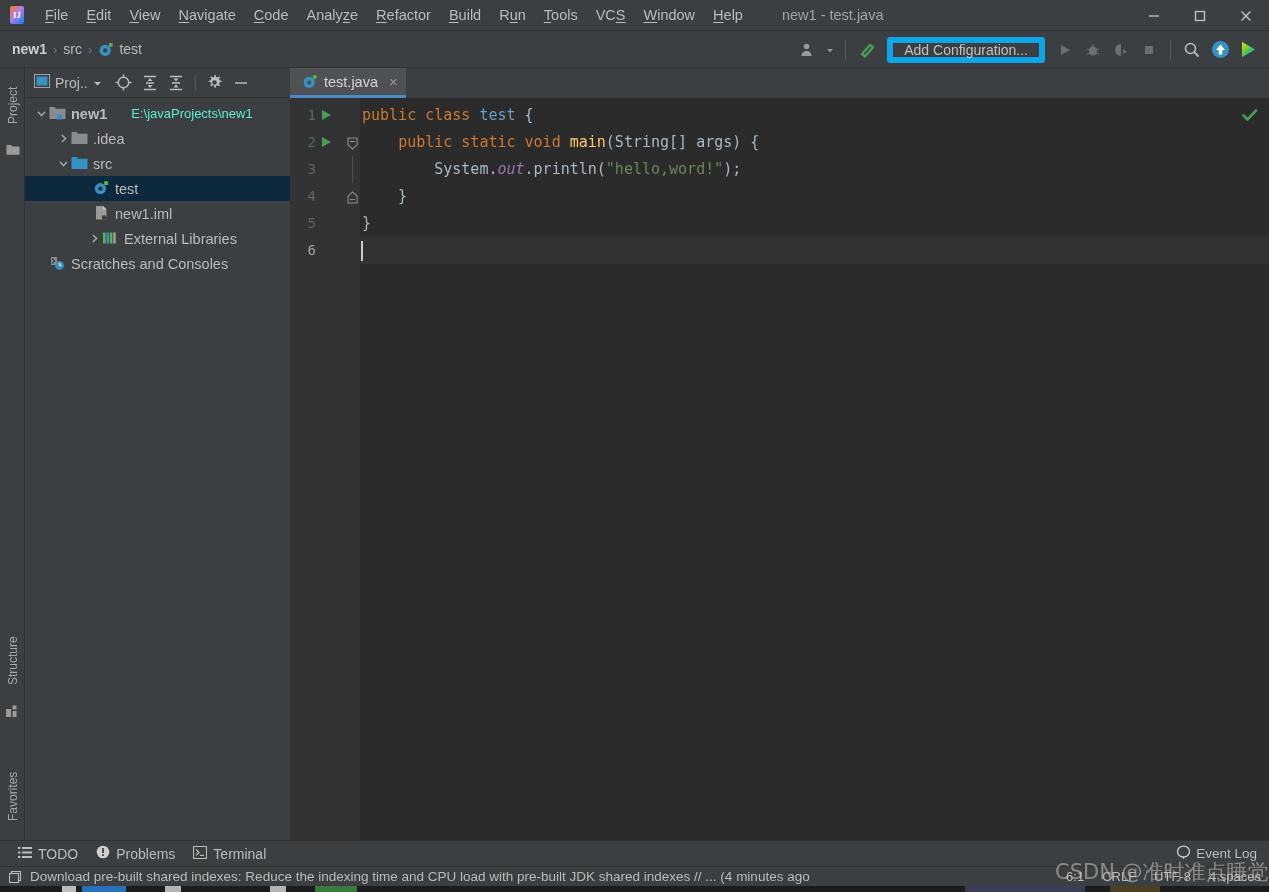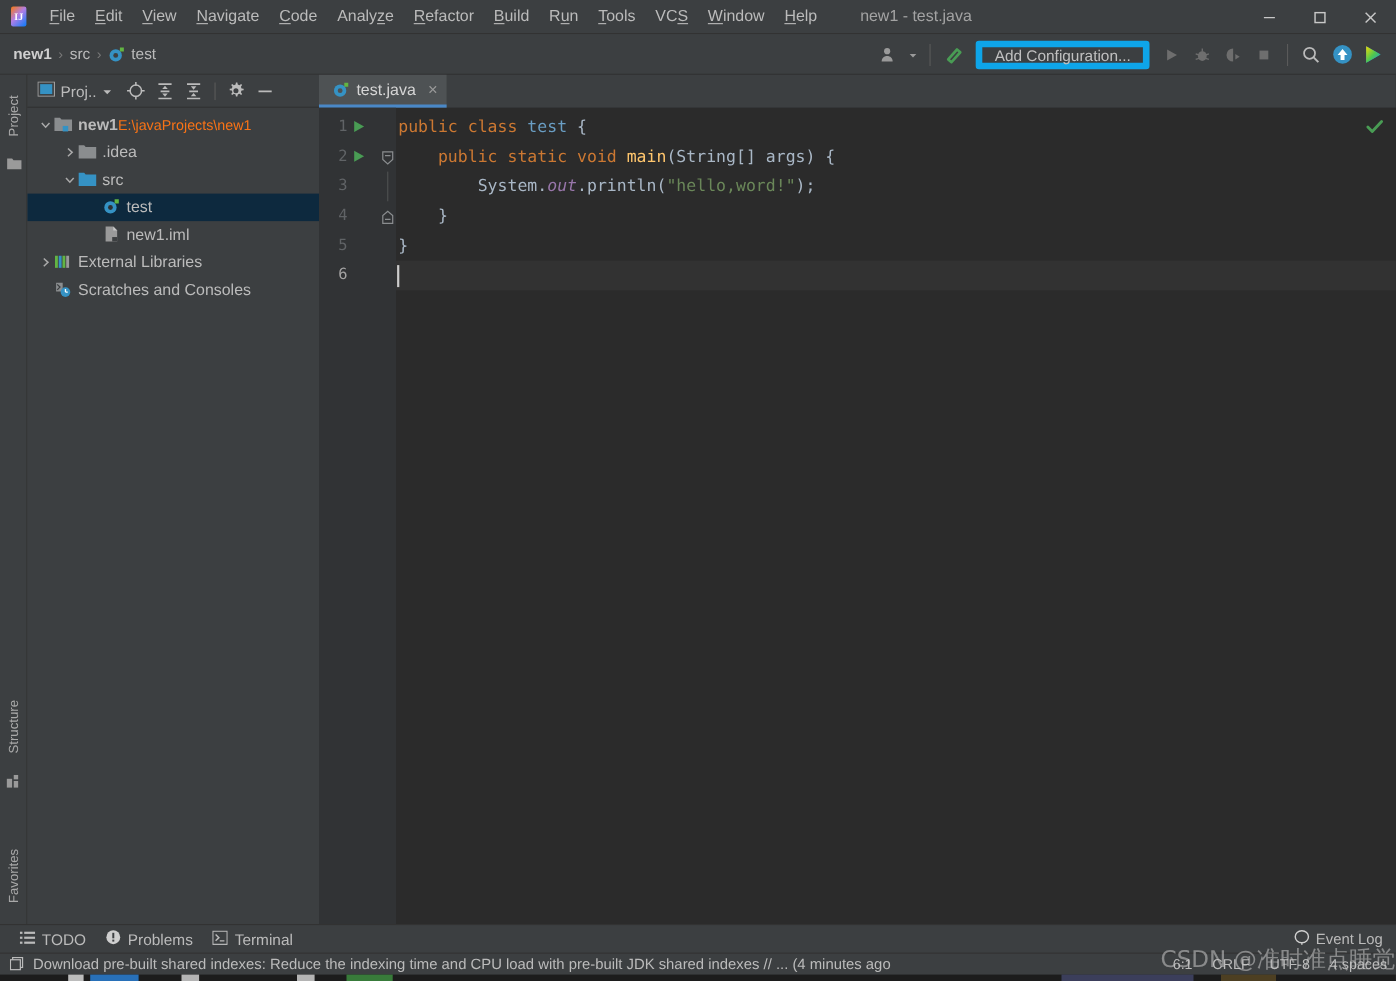--- a/index.html
+++ b/index.html
@@ -109,21 +109,21 @@
   .trow {
     height: 25px; display: flex; align-items: center;
     color: #bbbbbb; font-size: 14.5px; white-space: nowrap;
   }
   .trow.sel { background: #0d293e; }
   .arrow {
     width: 16px; display: flex; align-items: center; justify-content: center;
     color: #9a9a9a; font-size: 11px;
   }
   .ticon { width: 17px; height: 17px; margin-right: 5px; flex: 0 0 auto; }
-  .tpath { color: #f97316; font-size: 13px; margin-left: 0; }
+  .tpath { color: #5eead4; font-size: 13px; margin-left: 24px; }
   .tlabel.bold { font-weight: bold; }
 
   
   .editor-wrap {
     position: absolute; left: 290px; top: 68px; width: 979px; height: 772px;
     background: #2b2b2b;
   }
   .tabbar { height: 30px; background: #3c3f41; display: flex; align-items: flex-end; }
   .etab {
     height: 30px; display: flex; align-items: center; gap: 6px;
@@ -486,21 +486,21 @@
       </div>
       <div class="trow" style="padding-left: 52px;">
         <span class="arrow"></span>
         <span class="ticon"><svg width="17" height="16" viewBox="0 0 17 16">
             <path d="M3 1 h7 l3.5 3.5 v10 h-10.5 z" fill="#9a9a9a"></path>
             <path d="M10 1 v3.5 h3.5 z" fill="#c8c8c8"></path>
             <rect x="9" y="10.5" width="4.5" height="4" fill="#3c3f41"></rect>
           </svg></span>
         <span class="tlabel">new1.iml</span>
       </div>
-      <div class="trow" style="padding-left: 8px;">
+      <div class="trow" style="padding-left: 8px; justify-content: center;">
         <span class="arrow">
           <svg width="11" height="11" viewBox="0 0 11 11">
             <path d="M3.8 2 L7.6 5.5 L3.8 9" fill="none" stroke="#a9a9a9" stroke-width="1.4"></path>
           </svg>
         </span>
         <span class="ticon"><svg width="17" height="16" viewBox="0 0 17 16">
             <rect x="1" y="2.5" width="2.6" height="11" fill="#62b543"></rect>
             <rect x="4.4" y="2.5" width="2.6" height="11" fill="#3592c4"></rect>
             <rect x="7.8" y="2.5" width="2.6" height="11" fill="#62b543"></rect>
             <rect x="11.2" y="2.5" width="2.6" height="11" fill="#9a9a9a"></rect>

